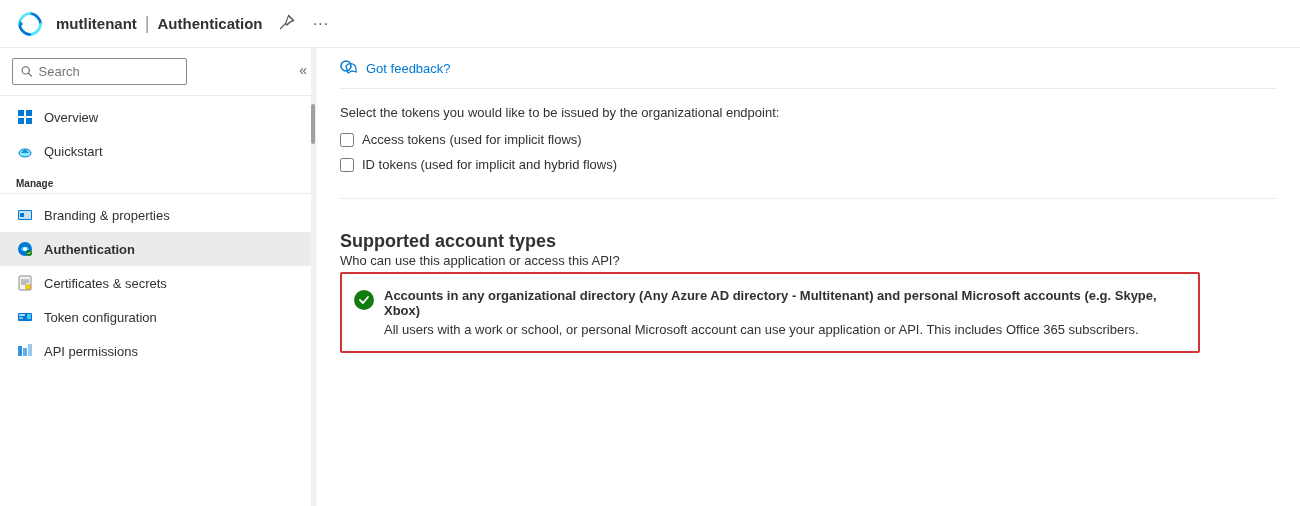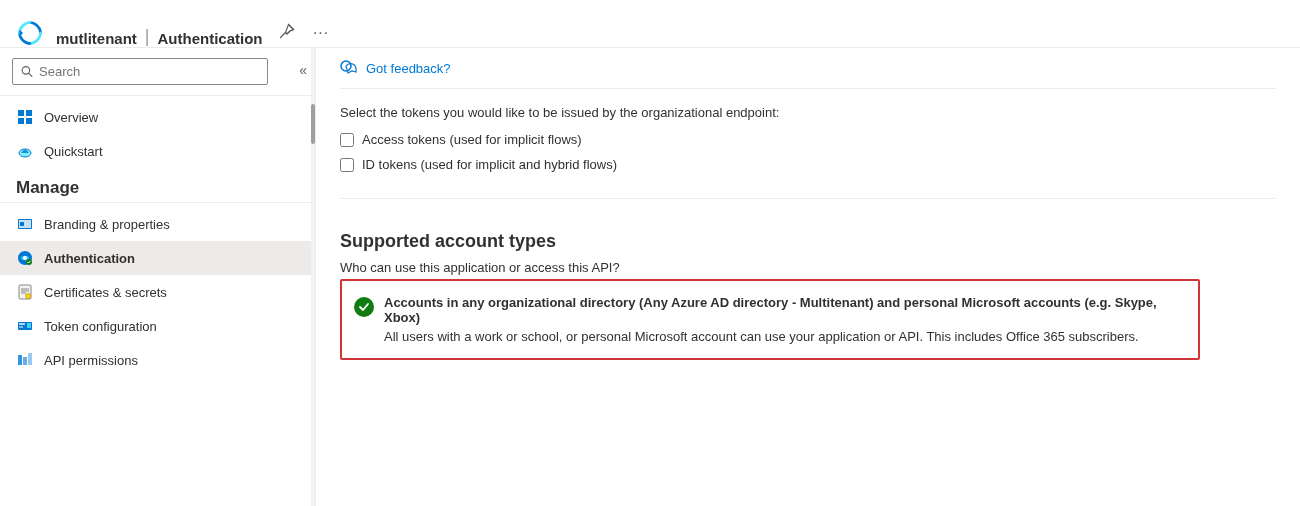--- a/index.html
+++ b/index.html
@@ -1,21 +1,21 @@
 <!DOCTYPE html>
 <html><head>
   <meta charset="utf-8">
   <style>
     * { box-sizing: border-box; margin: 0; padding: 0; }
     body { font-family: 'Segoe UI', sans-serif; font-size: 13px; color: #323130; background: #fff; }
 
     
     .header {
       display: flex;
-      align-items: flex-end;
+      align-items: center;
       padding: 0 16px;
       height: 48px;
       border-bottom: 1px solid #edebe9;
       background: #fff;
     }
     .header-logo {
       width: 28px;
       height: 28px;
       margin-right: 12px;
       flex-shrink: 0;
@@ -74,21 +74,21 @@
       border-bottom: 1px solid #edebe9;
     }
     .search-box {
       display: flex;
       align-items: center;
       border: 1px solid #8a8886;
       border-radius: 2px;
       padding: 5px 8px;
       gap: 6px;
       background: #fff;
-      width: 256px;
+      width: 175px;
     }
     .search-input {
       border: none;
       outline: none;
       font-size: 13px;
       color: #323130;
       background: transparent;
       width: 100%;
     }
     .collapse-btn {
@@ -123,21 +123,21 @@
     .nav-icon {
       width: 18px;
       height: 18px;
       flex-shrink: 0;
       display: flex;
       align-items: center;
       justify-content: center;
     }
     .nav-section-label {
       padding: 10px 16px 4px;
-      font-size: 17px;
+      font-size: 10px;
       font-weight: 700;
       color: #323130;
       text-transform: none;
     }
 
     
     .main {
       flex: 1;
       overflow-y: auto;
       padding: 0 24px;
@@ -174,21 +174,21 @@
       flex-shrink: 0;
     }
     .checkbox-label {
       font-size: 13px;
       color: #323130;
     }
     .section-heading {
       font-size: 18px;
       font-weight: 600;
       color: #323130;
-      margin: 16px 0 8px;
+      margin: 16px 0 1px;
     }
     .sub-description {
       font-size: 13px;
       color: #323130;
     }
 
     
     .account-card {
       border: 2px solid #d13438;
       border-radius: 2px;

